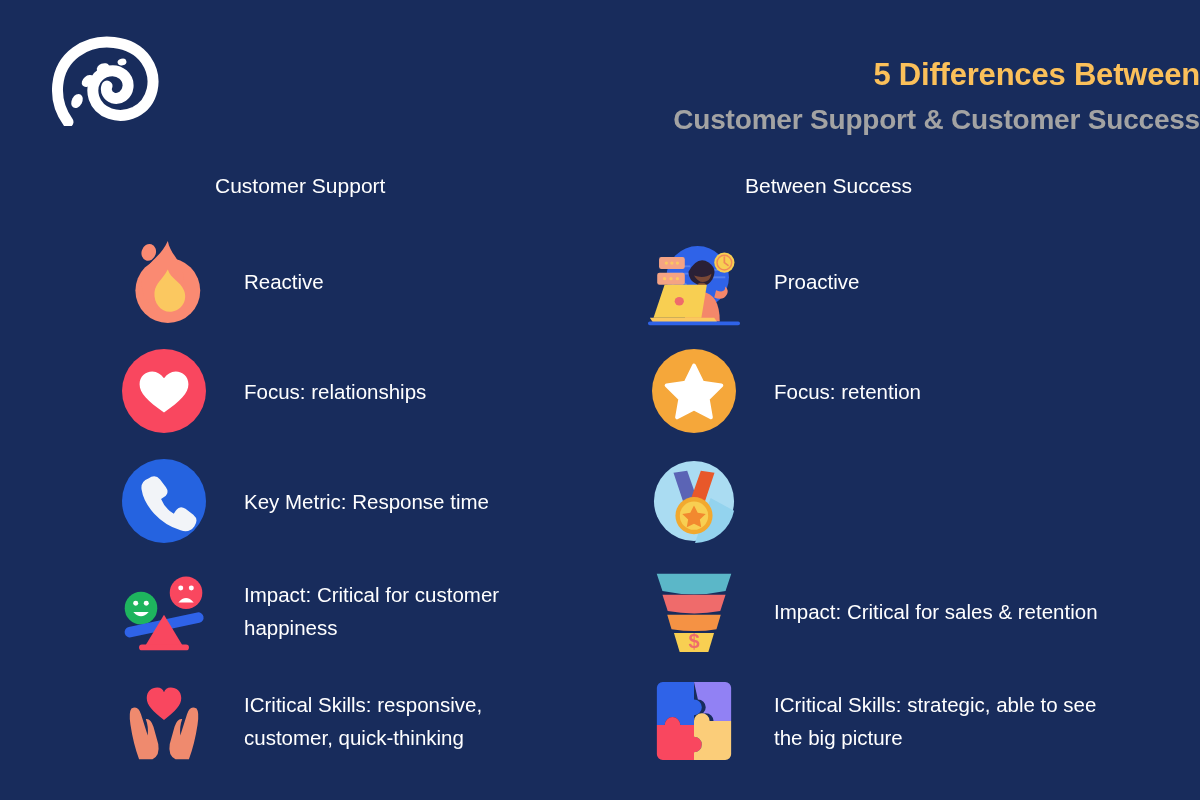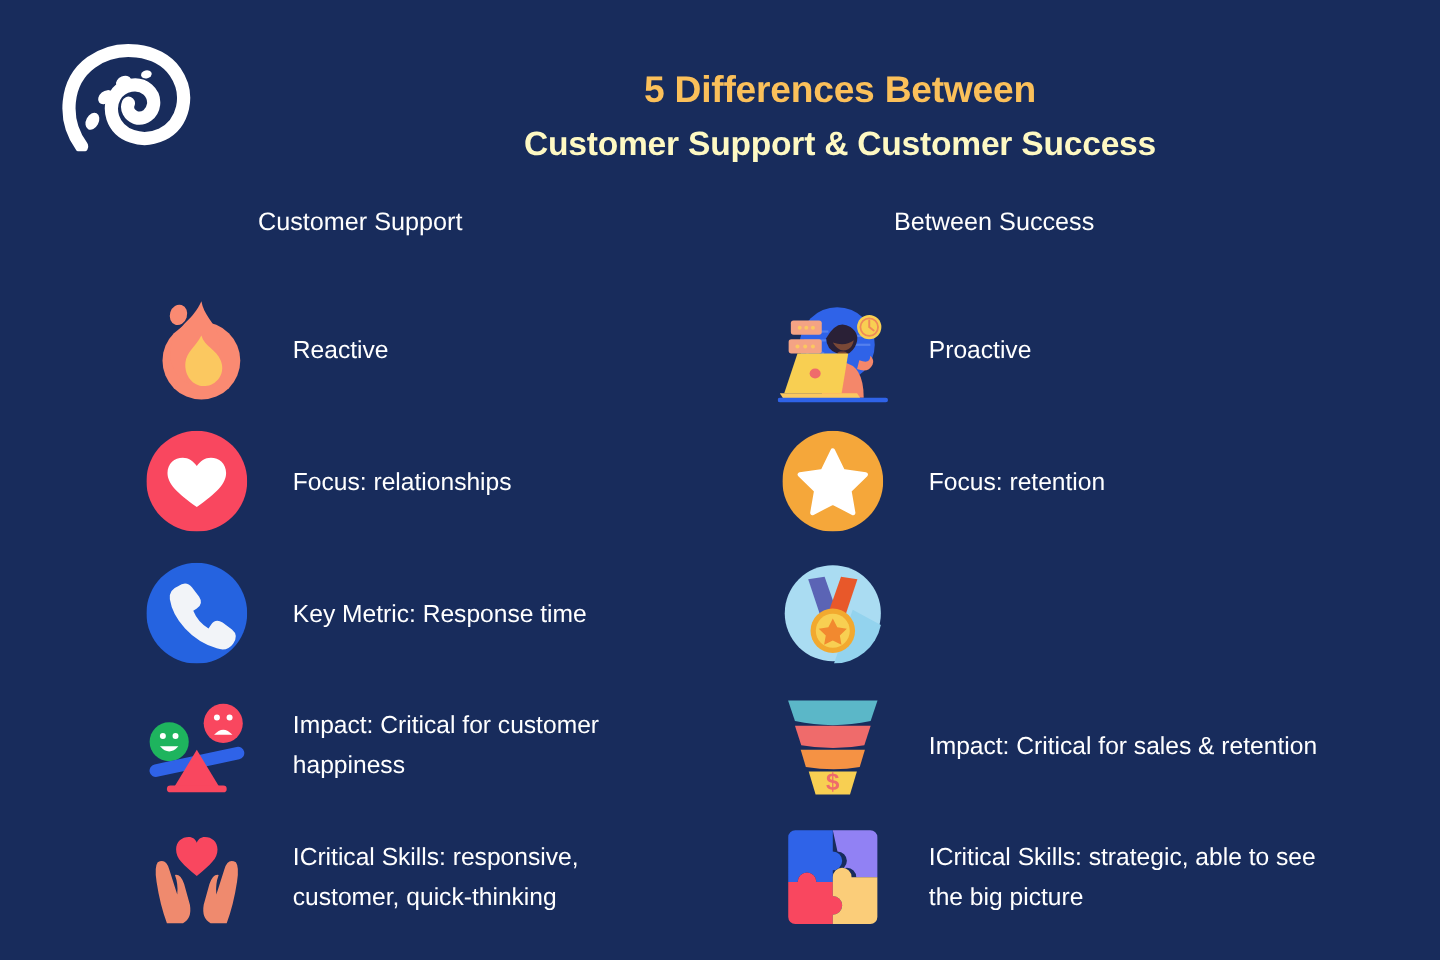--- a/index.html
+++ b/index.html
@@ -25,32 +25,32 @@
     left: 46px;
     top: 34px;
     width: 120px;
     height: 92px;
   }
   #title-block {
     position: absolute;
     left: 200px;
     right: 0;
     top: 52px;
-    text-align: center;
+    text-align: right;
   }
   #title-line-1 {
     color: #fbc05a;
     font-size: 31px;
     font-weight: bold;
     letter-spacing: -0.2px;
     line-height: 46px;
     white-space: nowrap;
   }
   #title-line-2 {
-    color: #fef9c3;
+    color: #a3a3a3;
     font-size: 28px;
     font-weight: bold;
     letter-spacing: -0.2px;
     line-height: 44px;
     white-space: nowrap;
   }
 
   
   #columns-header {
     position: absolute;
@@ -65,21 +65,21 @@
     font-size: 21px;
     font-weight: normal;
     white-space: nowrap;
   }
   #col-head-support { left: 215px; top: 0; }
   #col-head-success { left: 745px; top: 0; }
 
   
   #compare-grid {
     position: absolute;
-    top: 236px;
+    top: 226px;
     left: 0;
     width: 1180px;
   }
   .grid-row {
     position: relative;
     height: 110px;
     width: 1200px;
   }
   .cell {
     position: absolute;

